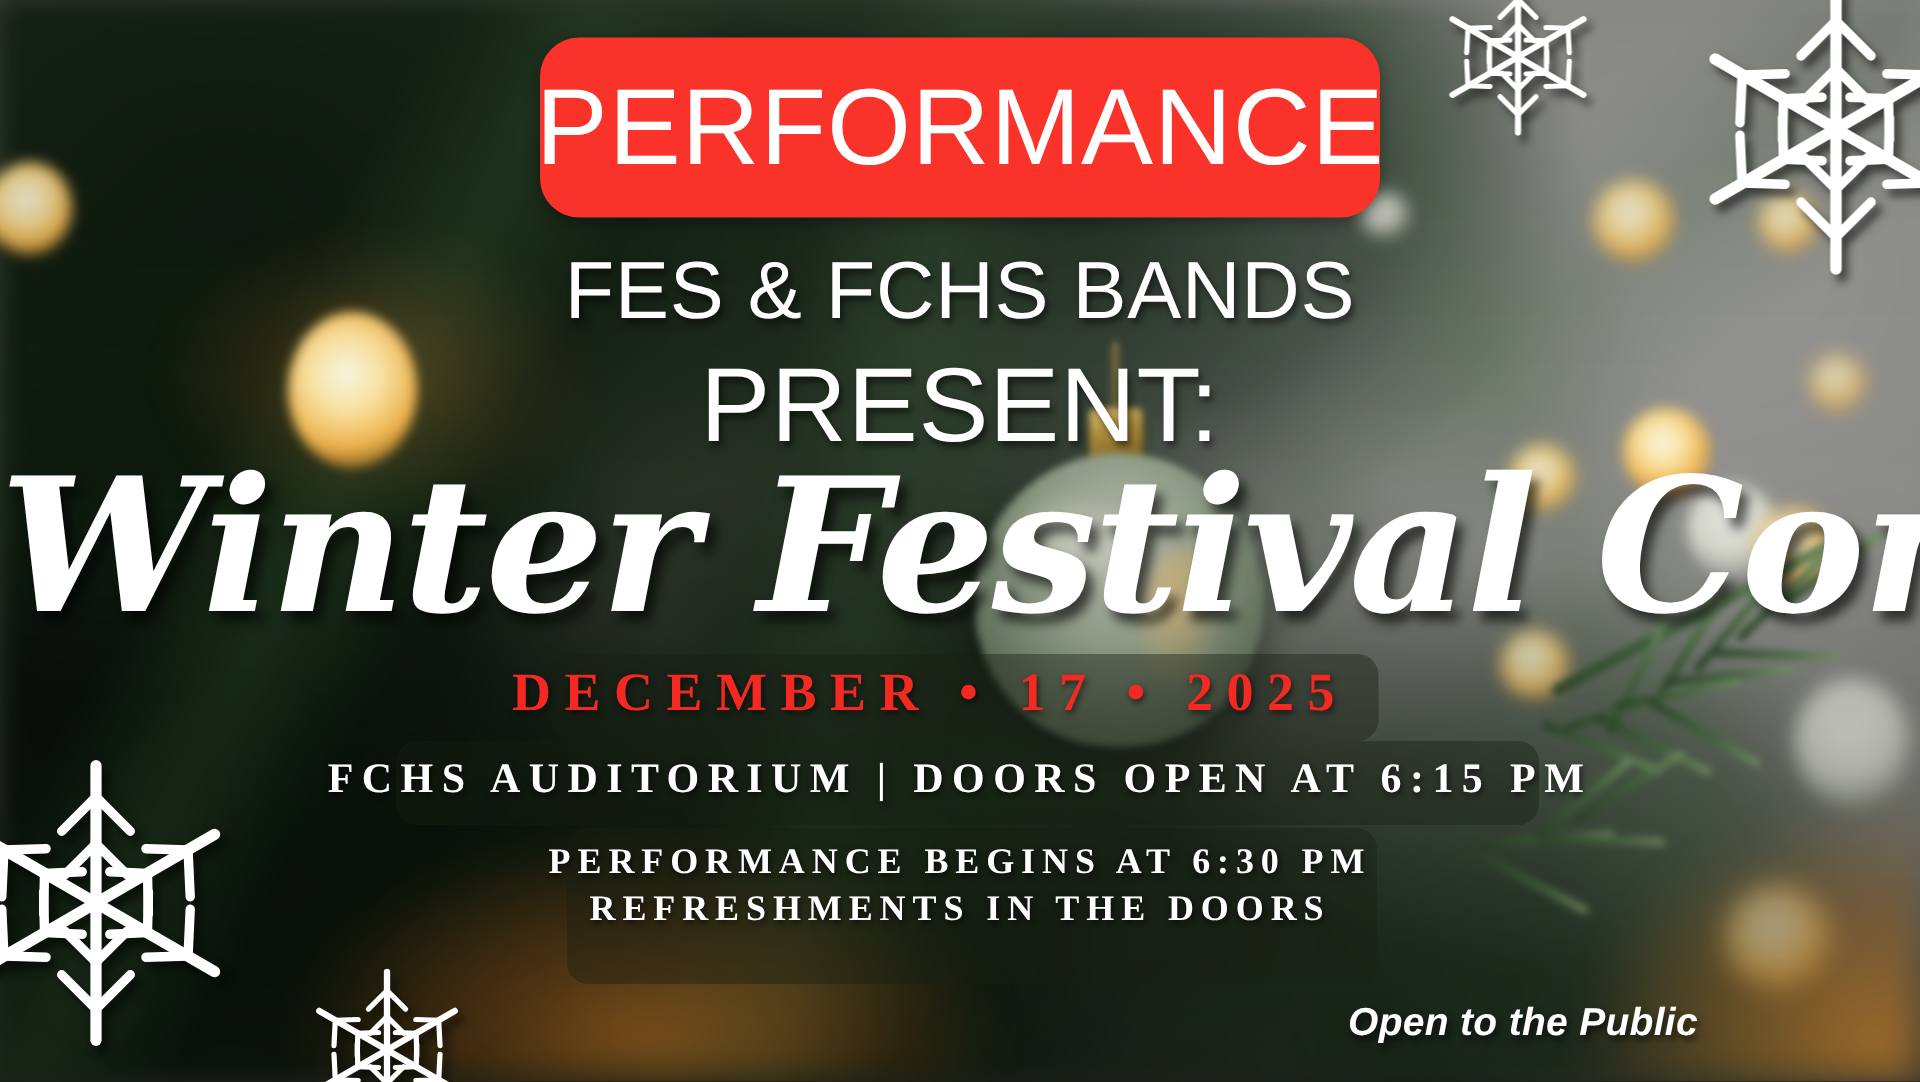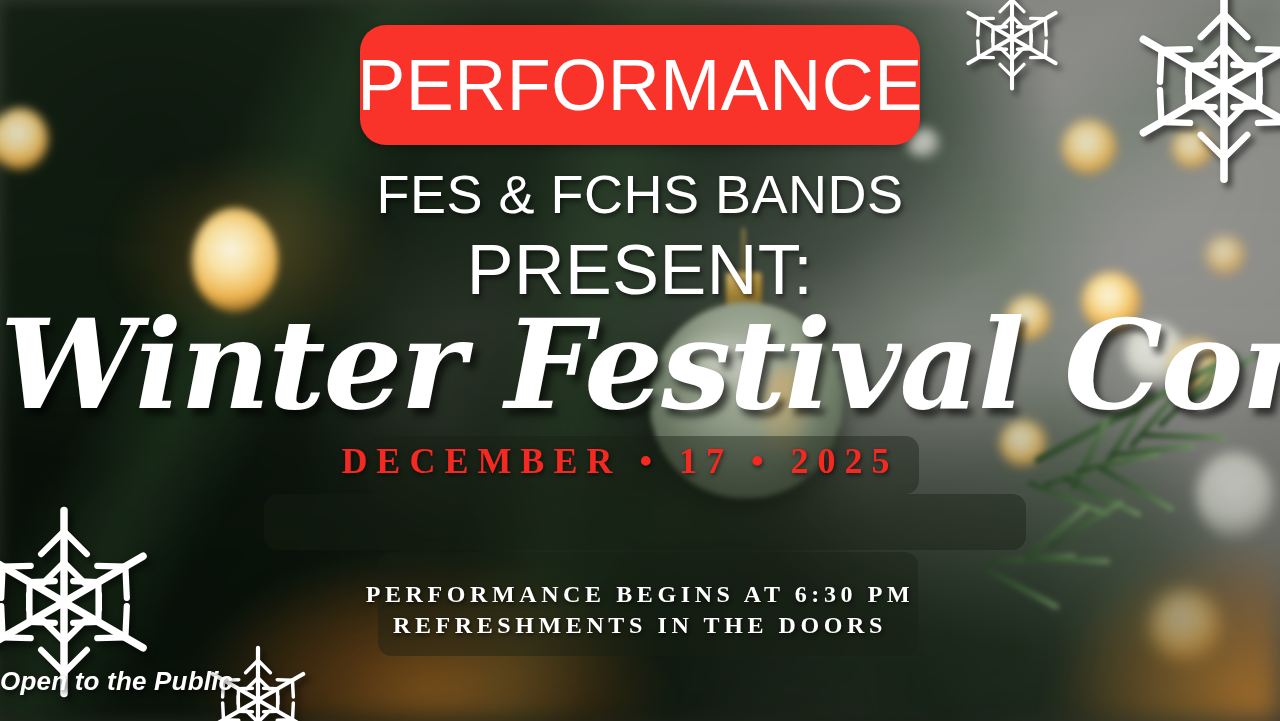--- a/index.html
+++ b/index.html
@@ -170,30 +170,30 @@
   }
 
   .venue {
     position:absolute; left:0; top:504px; width:1280px; text-align:center;
     color:#fff; white-space:nowrap;
     font-family:"Liberation Serif", serif; font-weight:700;
     font-size:28px; letter-spacing:5.6px;
     text-shadow:1px 2px 4px rgba(0,0,0,.65);
   }
 
-  .detail-block { position:absolute; left:0; top:579px; width:1280px; text-align:center; }
+  .detail-block { position:absolute; left:0; top:560px; width:1280px; text-align:center; }
   .detail-block div {
     color:#fff; white-space:nowrap;
     font-family:"Liberation Serif", serif; font-weight:700;
     font-size:24px; letter-spacing:4.6px; line-height:31px;
     text-shadow:1px 2px 4px rgba(0,0,0,.65);
   }
 
   .public {
-    position:absolute; left:0; top:666px; width:1132px; text-align:left;
+    position:absolute; left:0; top:666px; width:1132px; text-align:right;
     color:#fff; white-space:nowrap;
     font-size:26px; font-weight:700; font-style:italic; letter-spacing:.2px;
     text-shadow:2px 3px 5px rgba(0,0,0,.6);
   }
 </style>
 </head>
 <body>
 
 <div id="flyer">
 
@@ -409,20 +409,21 @@
     <div class="badge">
       <span>PERFORMANCE</span>
     </div>
 
     <div class="presenter">FES &amp; FCHS BANDS</div>
     <div class="present-word">PRESENT:</div>
 
     <div class="title">Winter Festival Concert</div>
 
     <div class="date">DECEMBER • 17 • 2025</div>
+    <div class="venue">FCHS AUDITORIUM | DOORS OPEN AT 6:15 PM</div>
 
     <div class="detail-block">
       <div>PERFORMANCE BEGINS AT 6:30 PM</div>
       <div>REFRESHMENTS IN THE DOORS</div>
     </div>
 
     <div class="public">Open to the Public</div>
 
   </div>
 </div>

